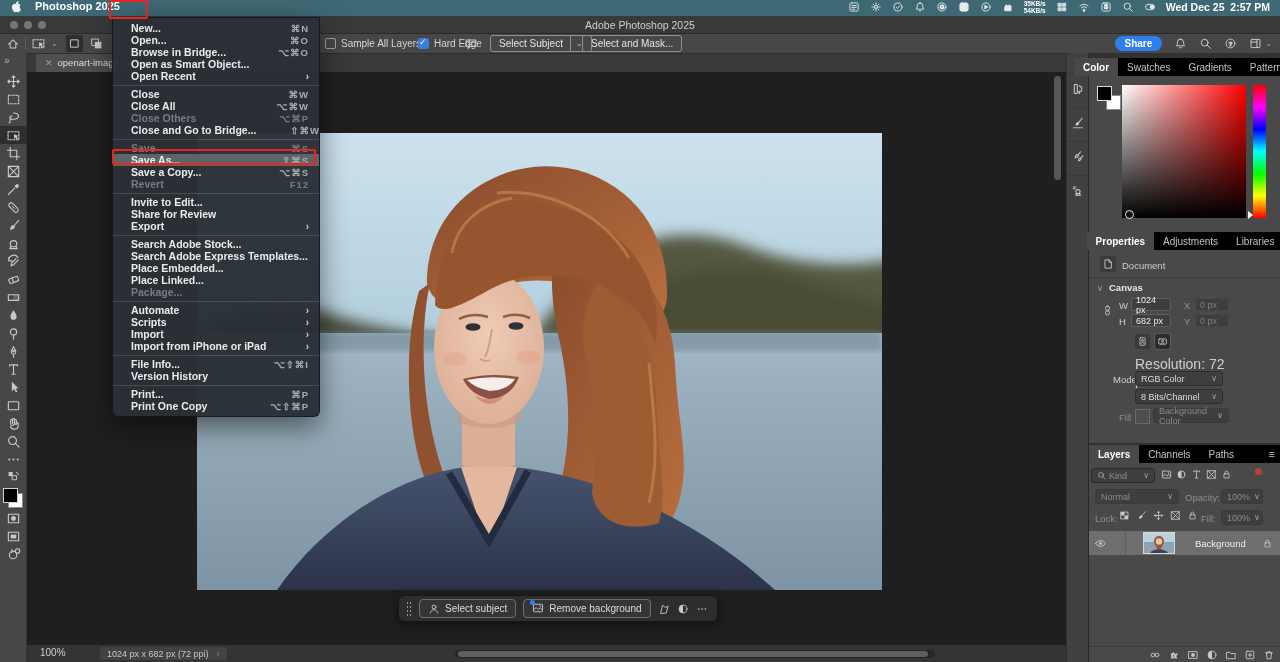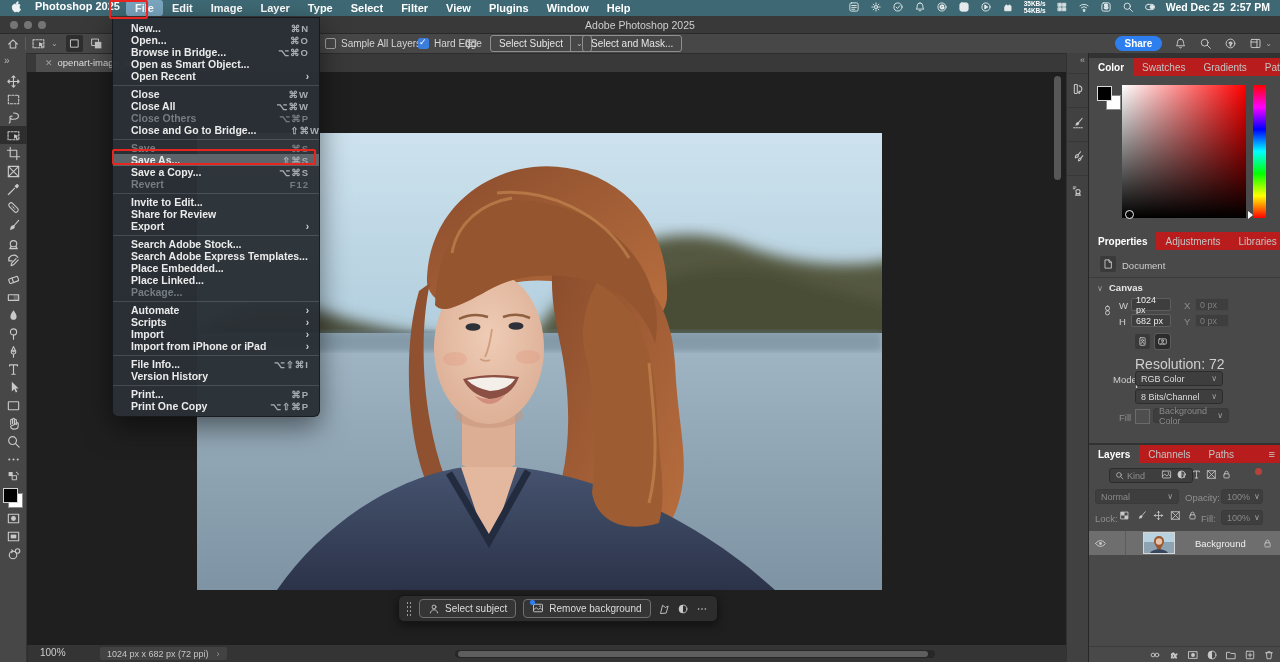--- a/index.html
+++ b/index.html
@@ -71,21 +71,21 @@
   #sb-doc{position:absolute;left:100px;top:2px;height:13px;background:#424242;border-radius:2px;display:flex;align-items:center;padding:0 7px;font-size:9px;color:#c6c6c6;gap:8px;}
   #hscroll{position:absolute;left:455px;top:5px;width:480px;height:8px;background:#272727;border-radius:4px;}
   #hscroll .thumb{position:absolute;left:3px;top:1px;width:470px;height:6px;background:#5e5e5e;border-radius:3px;}
 
   
   #strip{position:absolute;left:1066px;top:53px;width:22px;height:609px;background:#414141;border-left:1px solid #323232;z-index:6;}
   #strip .collapse{position:absolute;top:2px;right:4px;color:#b0b0b0;font-size:9px;}
   .strip-icn{position:absolute;left:0;width:22px;height:30px;display:flex;align-items:center;justify-content:center;border-top:1px solid #383838;}
   #panels{position:absolute;left:1088px;top:53px;width:192px;height:609px;background:#323232;border-left:1px solid #272727;z-index:6;}
   .pblock{position:absolute;left:0;width:192px;background:#494949;}
-  .panel-tabs{height:18px;background:#b91c1c;display:flex;align-items:stretch;font-size:10px;color:#c3c3c3;}
+  .panel-tabs{height:18px;background:#000000;display:flex;align-items:stretch;font-size:10px;color:#c3c3c3;justify-content:center;}
   .ptab{padding:0 9px;display:flex;align-items:center;}
   .ptab.active{background:#494949;color:#fff;font-weight:bold;}
   .pmenu{margin-left:auto;color:#c9c9c9;padding:0 6px;display:flex;align-items:center;font-size:11px;}
   .plabel{color:#cfcfcf;font-size:9.5px;}
   .dim{color:#8f8f8f;}
   .ps-input{position:absolute;background:#3e3e3e;border:1px solid #5e5e5e;border-radius:2px;height:13px;font-size:9px;color:#ececec;display:flex;align-items:center;padding:0 4px;box-sizing:border-box;}
   .ps-input.dimmed{border-color:#474747;color:#7f7f7f;}
   .ps-select{position:absolute;background:#3e3e3e;border:1px solid #2c2c2c;border-radius:3px;height:15px;font-size:9px;color:#dcdcdc;display:flex;align-items:center;justify-content:space-between;padding:0 5px;box-sizing:border-box;}
   .ps-select .chev{color:#9f9f9f;font-size:8px;margin-left:4px;}
   .ps-select.dimmed{color:#8a8a8a;border-color:#3a3a3a;}
@@ -684,21 +684,21 @@
       </div>
     </div>
 
     <div class="pblock" style="top:392px;height:217px">
       <div class="panel-tabs" id="layers-tabs">
           <span class="ptab active">Layers</span>
           <span class="ptab">Channels</span>
           <span class="ptab">Paths</span>
           <span class="pmenu">≡</span>
         </div>
-      <div class="ps-select" style="left:20px;top:23px;width:84px">
+      <div class="ps-select" style="left:2px;top:23px;width:64px">
         <span style="display:inline-flex;align-items:center;gap:3px">
             <span class="icn" id="ic-kind-search">
               <svg viewBox="0 0 16 16" width="9" height="9">
                 <circle cx="7" cy="7" r="4.2"></circle>
                 <path d="M10.2 10.2 14 14"></path>
               </svg>
             </span>
             <span class="dim">Kind</span>
           </span>
           <span class="chev">∨</span>
@@ -853,33 +853,20 @@
   </div>
 
   <div id="menubar">
     <span class="icn wh" id="mb-apple">
         <svg viewBox="0 0 16 16" width="13" height="13">
           <path class="fill" d="M11.1 8.7c0-1.5 1.2-2.2 1.3-2.3-.7-1-1.8-1.2-2.2-1.2-.9-.1-1.8.5-2.3.5-.5 0-1.2-.5-2-.5-1 0-2 .6-2.5 1.6-1.1 1.9-.3 4.7.8 6.2.5.8 1.1 1.6 1.9 1.6.8 0 1.1-.5 2-.5s1.2.5 2 .5c.9 0 1.4-.8 1.9-1.5.6-.9.8-1.7.9-1.8-.1-.1-1.8-.7-1.8-2.6z"></path>
           <path class="fill" d="M9.4 4c.4-.5.7-1.2.6-1.9-.6 0-1.3.4-1.7.9-.4.4-.7 1.1-.6 1.8.7.1 1.3-.3 1.7-.8z" <="" svg=""></path>
         </svg>
       </span>
     <span id="mb-app">Photoshop 2025</span>
-    <span id="mb-items" style="display:inline-flex">
-        <span class="mb-item active">File</span>
-        <span class="mb-item">Edit</span>
-        <span class="mb-item">Image</span>
-        <span class="mb-item">Layer</span>
-        <span class="mb-item">Type</span>
-        <span class="mb-item">Select</span>
-        <span class="mb-item">Filter</span>
-        <span class="mb-item">View</span>
-        <span class="mb-item">Plugins</span>
-        <span class="mb-item">Window</span>
-        <span class="mb-item">Help</span>
-      </span>
     <span id="mb-right">
       <span id="mb-status-1" style="display:inline-flex;gap:10px;align-items:center">
           <span class="icn wh mb-status">
             <svg viewBox="0 0 16 16" width="12" height="12">
               <rect x="2.5" y="2.5" width="11" height="11" rx="2"></rect>
               <path d="M5 6h6M5 8.5h6M5 11h4"></path>
             </svg>
           </span>
           <span class="icn wh mb-status">
             <svg viewBox="0 0 16 16" width="12" height="12">

